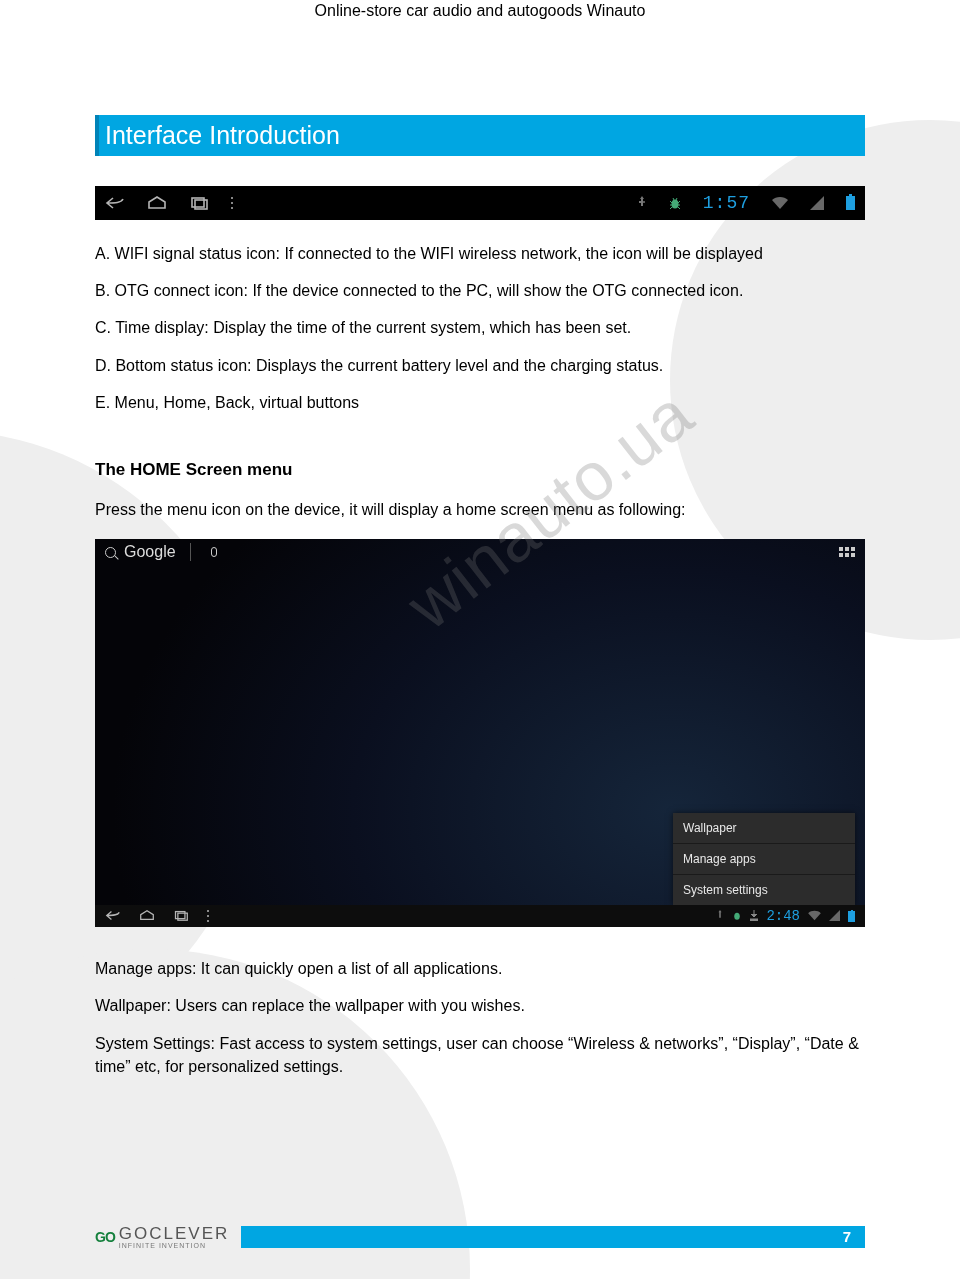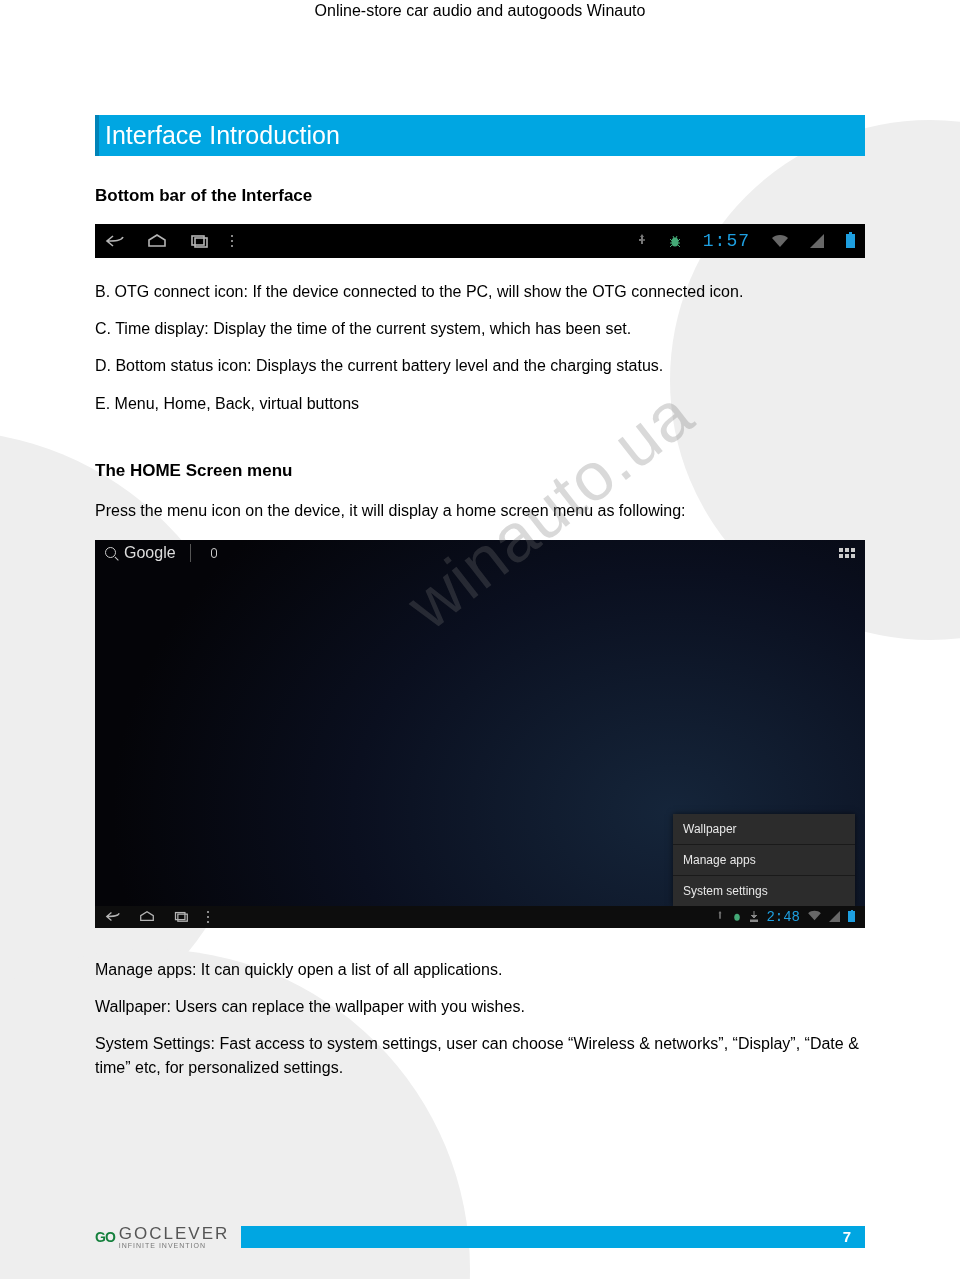--- a/index.html
+++ b/index.html
@@ -164,21 +164,20 @@
 <div class="bg-circle circle-2"></div>
 <div class="bg-circle circle-3"></div>
 
 <div class="watermark">winauto.ua</div>
 
 <div class="page">
   <div class="top-header">Online-store car audio and autogoods Winauto</div>
 
   <div class="banner">Interface Introduction</div>
 
-  <div class="subhead">Bottom bar of the Interface</div>
 
   <div class="bottom-bar">
     <div class="bb-left">
       <span>
         <svg width="20" height="14" viewBox="0 0 20 14">
             <path class="bb-icon-stroke" d="M8 2 L2 7 L8 12 M2 7 C 10 7 16 7 18 3"></path>
           </svg>
       </span>
       <span>
         <svg width="20" height="14" viewBox="0 0 20 14">
@@ -218,20 +217,21 @@
       <span class="bb-sig">
         <svg width="14" height="14" viewBox="0 0 14 14">
             <path fill="#686868" d="M0 14 L14 14 L14 0 Z"></path>
           </svg>
       </span>
       <span class="bb-batt"></span>
     </div>
   </div>
 
   <div class="body-text">
+    <p>A. WIFI signal status icon: If connected to the WIFI wireless network, the icon will be displayed</p>
     <p>B. OTG connect icon: If the device connected to the PC, will show the OTG connected icon.</p>
     <p>C. Time display: Display the time of the current system, which has been set.</p>
     <p>D. Bottom status icon: Displays the current battery level and the charging status.</p>
     <p>E. Menu, Home, Back, virtual buttons</p>
   </div>
 
   <div class="section-gap"></div>
 
   <div class="subhead">The HOME Screen menu</div>
   <div class="body-text">

